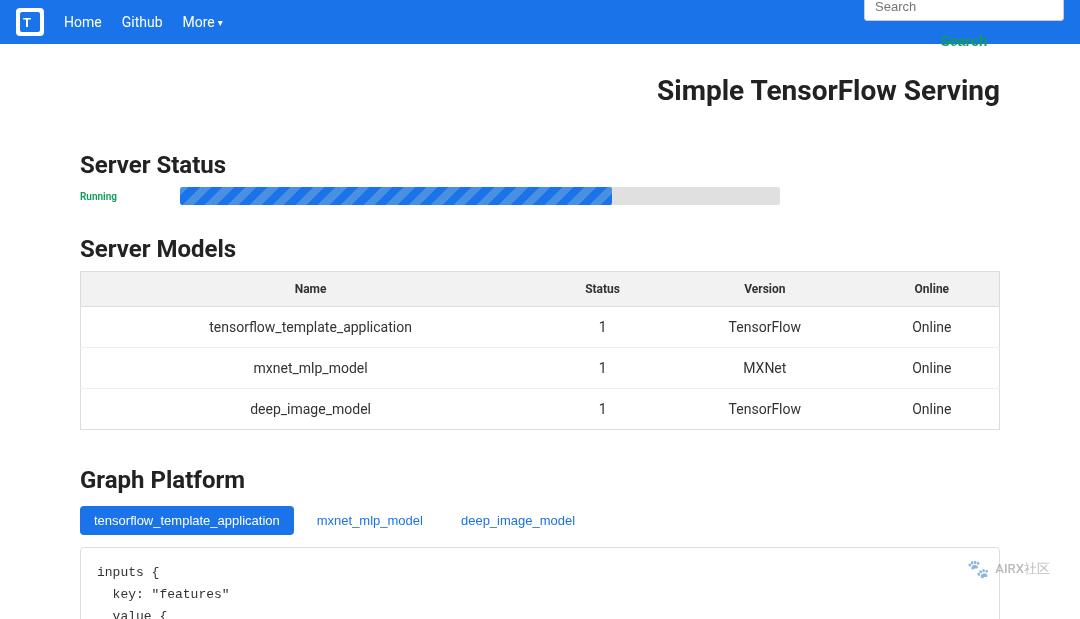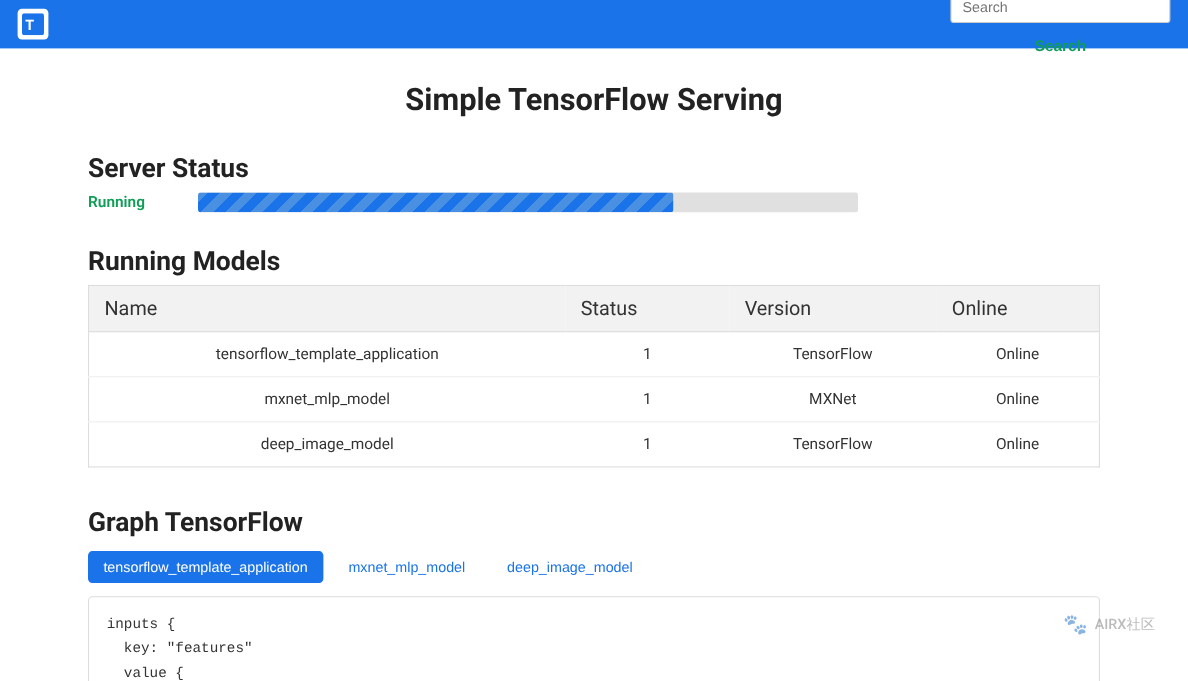--- a/index.html
+++ b/index.html
@@ -72,45 +72,45 @@
     }
 
     
     .main-content {
       max-width: 960px;
       margin: 0 auto;
       padding: 30px 20px;
     }
 
     .page-title {
-      text-align: center;
+      text-align: right;
       font-size: 28px;
       font-weight: 700;
-      margin-bottom: 32px;
+      margin-bottom: 44px;
       color: #222;
     }
 
     
     .section-title {
       font-size: 24px;
       font-weight: 700;
       color: #222;
       margin-bottom: 8px;
     }
     .server-status-section {
       margin-bottom: 30px;
     }
     .status-row {
       display: flex;
       align-items: center;
       gap: 20px;
     }
     .status-running {
       color: #0f9d58;
-      font-size: 14px;
+      font-size: 10px;
       font-weight: 600;
       min-width: 80px;
     }
     .progress-bar-container {
       flex: 1;
       height: 18px;
       background: #e0e0e0;
       border-radius: 2px;
       overflow: hidden;
       max-width: 600px;
@@ -132,24 +132,24 @@
     .server-models-section {
       margin-bottom: 36px;
     }
     .models-table {
       width: 100%;
       border-collapse: collapse;
       border: 1px solid #ddd;
     }
     .models-table th {
       background: #f2f2f2;
-      font-weight: 400;
+      font-weight: 700;
       padding: 10px 14px;
-      text-align: left;
-      font-size: 18px;
+      text-align: center;
+      font-size: 12px;
       border-bottom: 1px solid #ddd;
       color: #333;
     }
     .models-table td {
       padding: 12px 14px;
       text-align: center;
       border-bottom: 1px solid #eee;
       font-size: 14px;
       color: #333;
     }
@@ -211,20 +211,28 @@
 </head>
 <body>
 
 <nav class="navbar">
   <div class="navbar-logo">
     <svg viewBox="0 0 20 20" fill="none" xmlns="http://www.w3.org/2000/svg">
       <rect width="20" height="20" rx="2" fill="#1a73e8"></rect>
       <text x="3" y="15" font-size="13" font-weight="bold" fill="white">T</text>
     </svg>
   </div>
+  <div class="navbar-links">
+    <a class="navbar-link" href="#">Home</a>
+    <a class="navbar-link" href="#">Github</a>
+    <span class="navbar-link navbar-link-more">
+      <span>More</span>
+      <span class="chevron-down">▾</span>
+    </span>
+  </div>
   <div class="navbar-search-area">
     <input type="text" class="navbar-search-input" placeholder="Search" style="">
     <button class="navbar-search-btn">Search</button>
   </div>
 </nav>
 
 <div class="main-content">
 
   <h1 class="page-title">Simple TensorFlow Serving</h1>
 
@@ -232,21 +240,21 @@
     <h2 class="section-title">Server Status</h2>
     <div class="status-row">
       <span class="status-running">Running</span>
       <div class="progress-bar-container">
         <div class="progress-bar-fill"></div>
       </div>
     </div>
   </div>
 
   <div class="server-models-section">
-    <h2 class="section-title">Running Models</h2>
+    <h2 class="section-title">Server Models</h2>
     <table class="models-table">
       <thead>
         <tr>
           <th>Name</th>
           <th>Status</th>
           <th>Version</th>
           <th>Online</th>
         </tr>
       </thead>
       <tbody id="models-tbody">
@@ -266,21 +274,21 @@
             <td>deep_image_model</td>
             <td>1</td>
             <td>TensorFlow</td>
             <td>Online</td>
           </tr>
         </tbody>
     </table>
   </div>
 
   <div class="graph-signature-section">
-    <h2 class="section-title">Graph TensorFlow</h2>
+    <h2 class="section-title">Graph Platform</h2>
     <div class="graph-tabs" id="graph-tabs">
     <button class="graph-tab active">tensorflow_template_application</button>
         <button class="graph-tab inactive">mxnet_mlp_model</button>
         <button class="graph-tab inactive">deep_image_model</button>
       </div>
     <div class="code-block" id="code-block" style="white-space: pre;">inputs {
   key: "features"
   value {
     name: "Placeholder:0"
     dtype: DT_FLOAT

